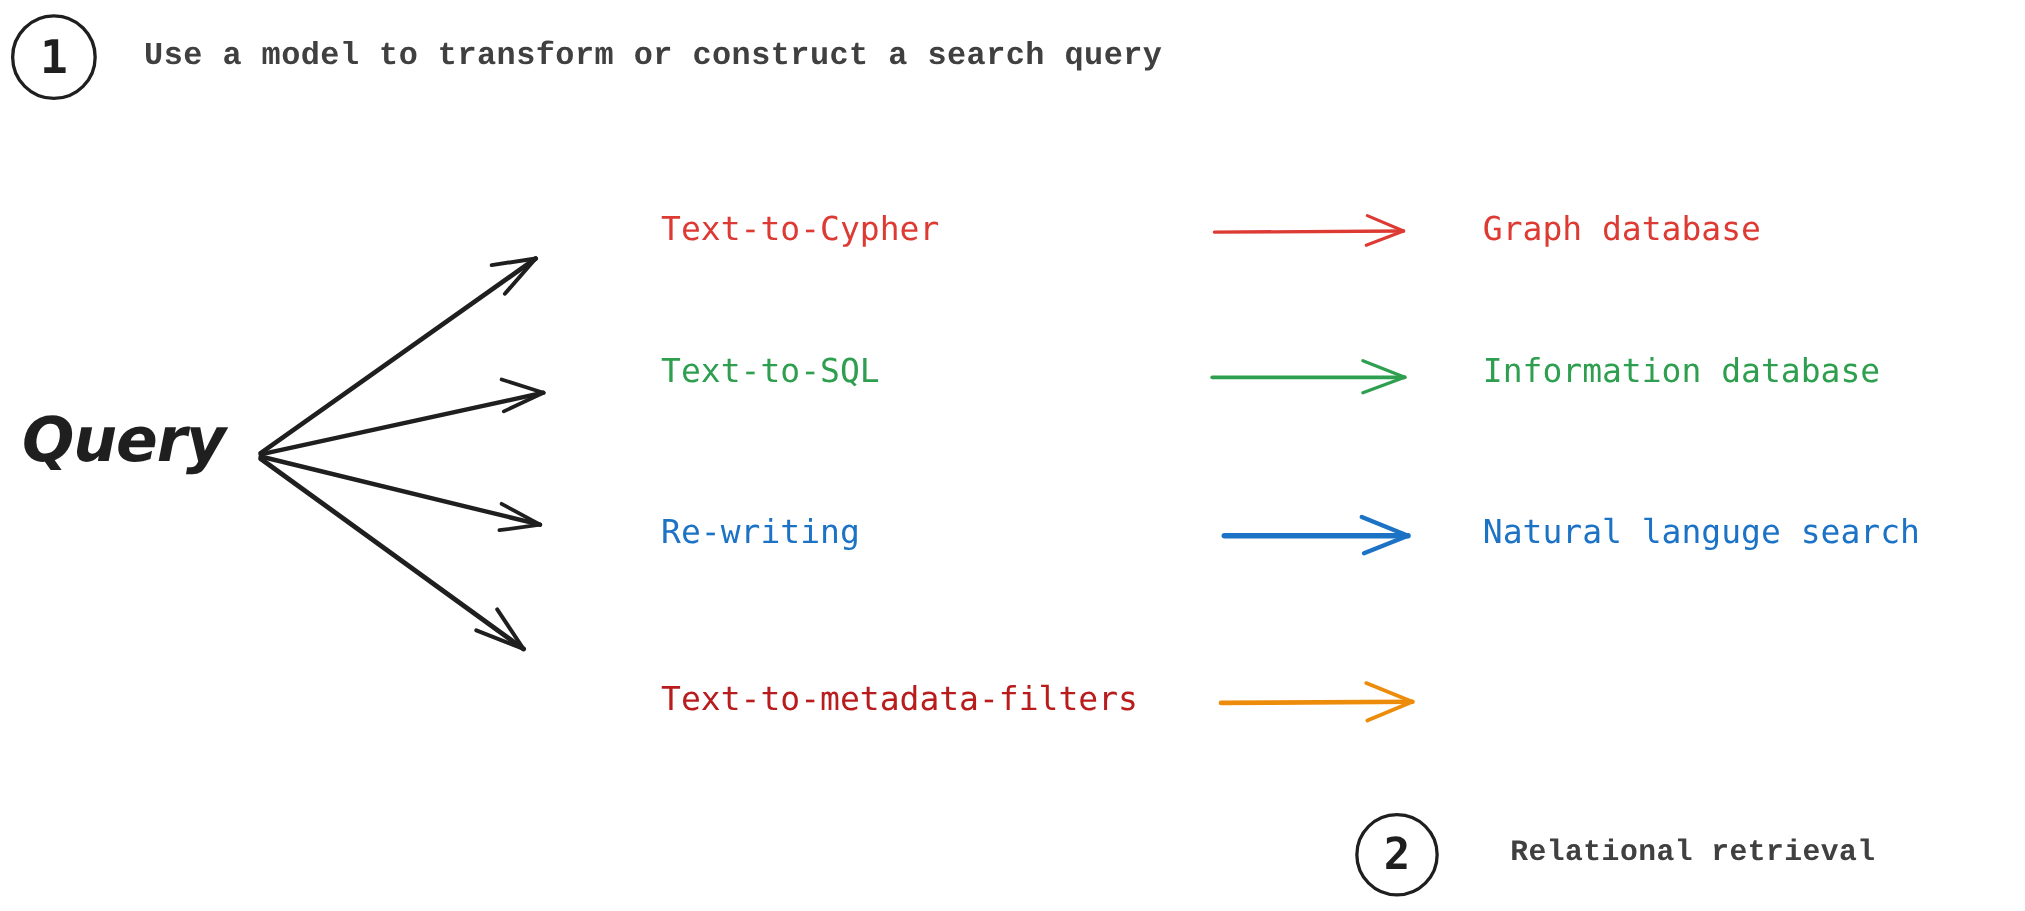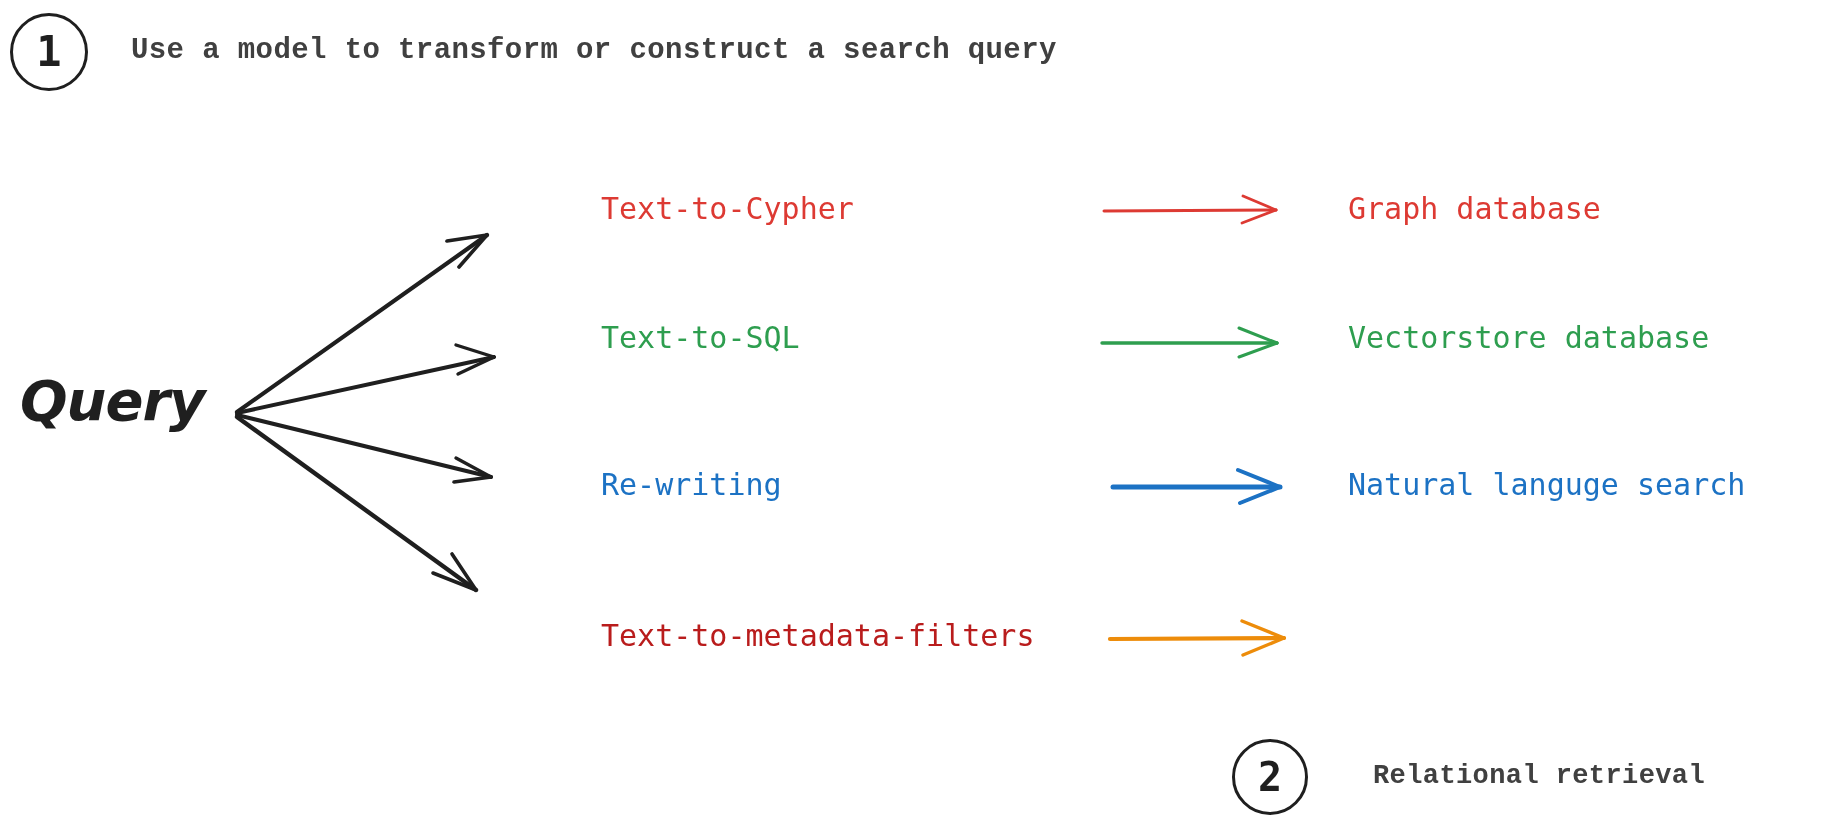--- a/index.html
+++ b/index.html
@@ -173,21 +173,21 @@
       <path d="M1110 639 L1284 638" stroke-width="4.2"></path>
       <path d="M1284 638 L1242 621" stroke-width="3.4"></path>
       <path d="M1284 638 L1243 655" stroke-width="3.4"></path>
     </g>
   </svg>
 
   <div class="transform-label row-0" style="color: rgb(221, 58, 51);">Text-to-Cypher</div>
   <div class="target-label row-0" style="color: rgb(221, 58, 51);">Graph database</div>
 
   <div class="transform-label row-1" style="color: rgb(46, 158, 79);">Text-to-SQL</div>
-  <div class="target-label row-1" style="color: rgb(46, 158, 79);">Vectorstore database</div>
+  <div class="target-label row-1" style="color: rgb(46, 158, 79);">Information database</div>
 
   <div class="transform-label row-2" style="color: rgb(28, 114, 196);">Re-writing</div>
   <div class="target-label row-2" style="color: rgb(28, 114, 196);">Natural languge search</div>
 
   <div class="transform-label row-3" style="color: #b91c1c;">Text-to-metadata-filters</div>
 
   <div class="step-badge step-2">2</div>
   <div class="step-caption caption-2">Relational retrieval</div>
 
 </div>

